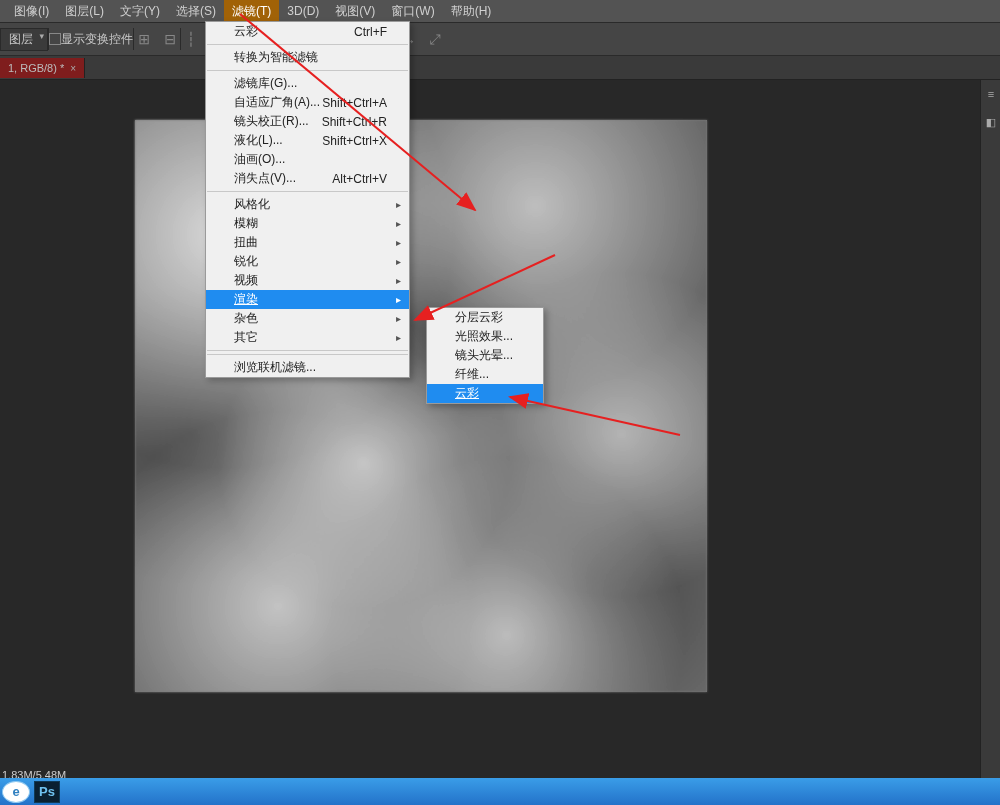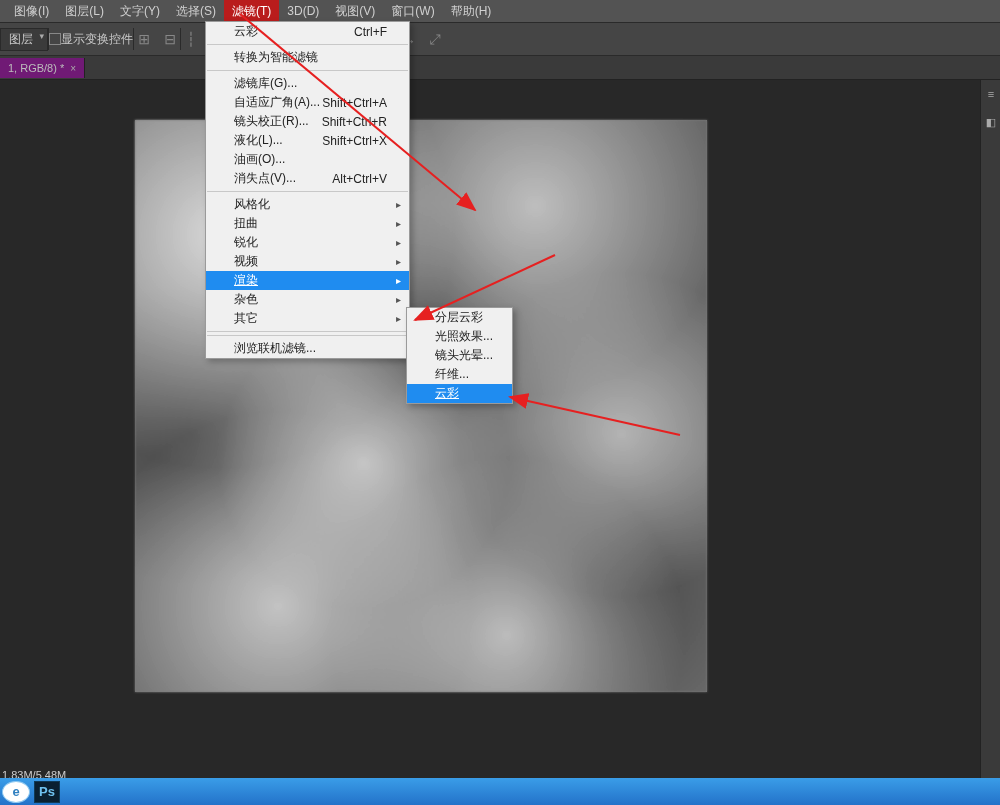--- a/index.html
+++ b/index.html
@@ -1,28 +1,28 @@
 <!DOCTYPE html>
 <html><head>
 <meta charset="utf-8">
 <style>
   * { margin:0; padding:0; box-sizing:border-box; font-family:"Microsoft YaHei",sans-serif; }
   body { background:#535353; width:1000px; height:805px; overflow:hidden; position:relative; }
   .menubar { background:#535353; height:22px; display:flex; align-items:center; padding-left:6px; font-size:12px; color:#d0d0d0; }
   .menubar .mi { padding:3px 8px; cursor:default; }
-  .menubar .mi.active { background:#b91c1c; color:#fff; }
+  .menubar .mi.active { background:#a16207; color:#fff; }
   .toolbar { background:#454545; height:34px; border-top:1px solid #2a2a2a; border-bottom:1px solid #2a2a2a; display:flex; align-items:center; gap:0; font-size:12px; color:#c8c8c8; }
   .dd { background:#3b3b3b; border:1px solid #2a2a2a; padding:2px 14px 2px 8px; position:relative; }
   .dd:after { content:"▾"; position:absolute; right:3px; font-size:9px; color:#aaa; }
   .chk { width:12px; height:12px; border:1px solid #888; display:inline-block; vertical-align:middle; }
   .sep { width:1px; height:22px; background:#2a2a2a; }
   .ticons { display:flex; gap:6px; align-items:center; }
   .ticon { width:20px; height:20px; display:flex; align-items:center; justify-content:center; color:#888; font-size:14px; }
   .tabbar { background:#3a3a3a; height:24px; display:flex; align-items:center; font-size:11px; color:#bcbcbc; border-bottom:1px solid #222; }
-  .tab { background:#701a75; padding:4px 8px; display:flex; gap:6px; align-items:flex-end; border-right:1px solid #222; }
+  .tab { background:#7f1d1d; padding:4px 8px; display:flex; gap:6px; align-items:flex-end; border-right:1px solid #222; }
   .tab .x { font-size:10px; color:#aaa; }
   .canvasarea { position:absolute; top:80px; left:0; right:0; bottom:27px; background:#282828; overflow:hidden; }
   .rpanel { position:absolute; right:0; top:80px; width:20px; bottom:27px; background:#3a3a3a; border-left:1px solid #222; }
   .rpanel .pi { width:20px; height:28px; display:flex; align-items:center; justify-content:center; color:#aaa; font-size:11px; }
   .canvas { position:absolute; left:135px; top:40px; width:572px; height:572px; background:#7a7a7a; }
   .cloud { width:100%; height:100%; background:
     radial-gradient(circle at 15% 20%, rgba(210,210,210,.95) 0%, rgba(90,90,90,0) 35%),
     radial-gradient(circle at 70% 15%, rgba(190,190,190,.9) 0%, rgba(60,60,60,0) 30%),
     radial-gradient(circle at 40% 60%, rgba(200,200,200,.85) 0%, rgba(70,70,70,0) 30%),
     radial-gradient(circle at 85% 55%, rgba(190,190,190,.8) 0%, rgba(60,60,60,0) 28%),
@@ -33,21 +33,21 @@
     radial-gradient(circle at 10% 55%, rgba(55,55,55,.6) 0%, rgba(120,120,120,0) 25%),
     #6b6b6b; filter:blur(1px) contrast(1.15); }
   .menu { position:absolute; background:#f0f0f0; border:1px solid #9a9a9a; font-size:12px; color:#222; box-shadow:3px 3px 6px rgba(0,0,0,.25); }
   .menu .row { display:flex; justify-content:space-between; align-items:center; padding:3px 22px 3px 28px; height:19px; white-space:nowrap; cursor:default; }
   .menu .row.hi { background:#1f8cf0; color:#fff;text-decoration:underline; }
   .menu .sub:after { content:"▸"; font-size:10px; color:#555; position:absolute; right:8px; }
   .menu .row.hi.sub:after { color:#fff; }
   .menu .row { position:relative; }
   .menu hr { border:none; border-top:1px solid #c8c8c8; margin:3px 1px; }
   .m1 { left:205px; top:21px; width:205px; }
-  .m2 { left:406px; top:307px; width:107px;text-align:right; }
+  .m2 { left:426px; top:307px; width:118px;text-align:right; }
   .statusbar { position:absolute; bottom:18px; height:18px; color:#ccc; font-size:11px; padding-left:2px; }
   .taskbar { position:absolute; bottom:0; left:0; right:0; height:27px; background:linear-gradient(#3a9de8,#2372c9); display:flex; align-items:center; gap:4px; padding-left:2px; }
   .ie { width:28px; height:22px; background:#fff; border-radius:50%; display:flex; align-items:center; justify-content:center; color:#2e7fc0; font-weight:bold; font-size:13px; border:1px solid #8cc7f0; }
   .ps { width:26px; height:22px; background:#0a2030; color:#6ec1ee; font-weight:bold; font-size:13px; display:flex; align-items:center; justify-content:center; border:1px solid #103a56; }
   svg.arrow { position:absolute; pointer-events:none; }
 </style>
 </head>
 <body>
 
 <div class="menubar">
@@ -139,20 +139,23 @@
     </div>
   <div class="row">
       <span>消失点(V)...</span>
       <span>Alt+Ctrl+V</span>
     </div>
     <hr>
   <div class="row sub">
       <span>风格化</span>
     </div>
   <div class="row sub">
+      <span>模糊</span>
+    </div>
+  <div class="row sub">
       <span>扭曲</span>
     </div>
   <div class="row sub">
       <span>锐化</span>
     </div>
   <div class="row sub">
       <span>视频</span>
     </div>
   <div class="row sub hi">
       <span>渲染</span>

